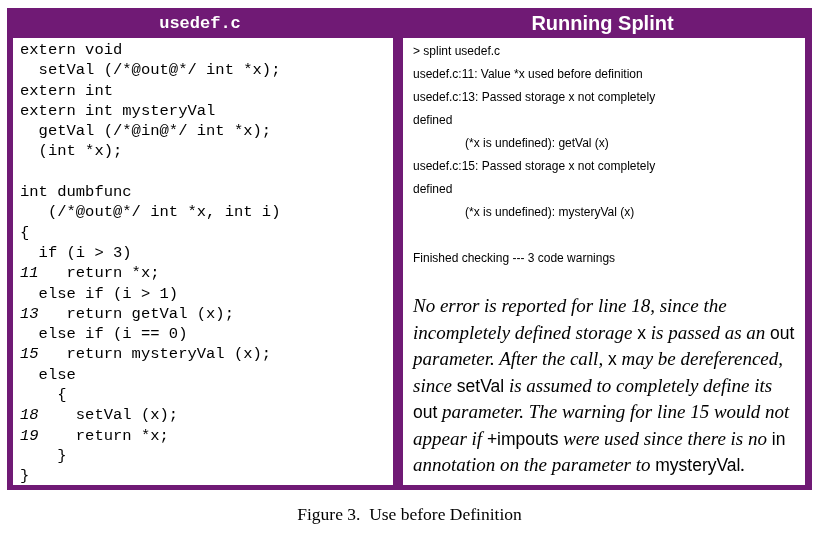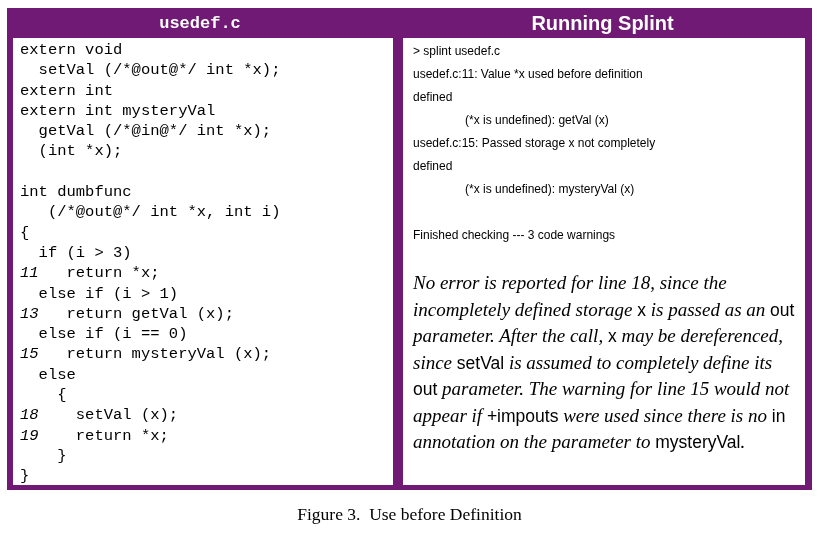--- a/index.html
+++ b/index.html
@@ -98,20 +98,21 @@
           <div class="code-line"><span class="line-num"></span><span>    {</span></div>
           <div class="code-line"><span class="line-num">18</span><span>    setVal (x);</span></div>
           <div class="code-line"><span class="line-num">19</span><span>    return *x;</span></div>
           <div class="code-line"><span class="line-num"></span><span>    }</span></div>
           <div class="code-line"><span class="line-num"></span><span>}</span></div>
         </div>
       <div class="cell cell-right">
         <div>
             <div class="out-line">&gt; splint usedef.c</div>
             <div class="out-line">usedef.c:11: Value *x used before definition</div>
+            <div class="out-line">usedef.c:13: Passed storage x not completely</div>
             <div class="out-line">defined</div>
             <div class="out-line indent">(*x is undefined): getVal (x)</div>
             <div class="out-line">usedef.c:15: Passed storage x not completely</div>
             <div class="out-line">defined</div>
             <div class="out-line indent">(*x is undefined): mysteryVal (x)</div>
             <div class="out-line">&nbsp;</div>
             <div class="out-line">Finished checking --- 3 code warnings</div>
           </div>
         <div class="commentary"><span class="prose">No error is reported for line 18, since the incompletely defined storage </span><span class="code-token">x</span><span class="prose"> is passed as an </span><span class="code-token">out</span><span class="prose"> parameter.  After the call, </span><span class="code-token">x</span><span class="prose"> may be dereferenced, since </span><span class="code-token">setVal</span><span class="prose"> is assumed to completely define its </span><span class="code-token">out</span><span class="prose"> parameter.  The warning for line 15 would not appear if </span><span class="code-token">+impouts</span><span class="prose"> were used since there is no </span><span class="code-token">in</span><span class="prose"> annotation on the parameter to </span><span class="code-token">mysteryVal</span><span class="prose">.</span></div>
       </div>

